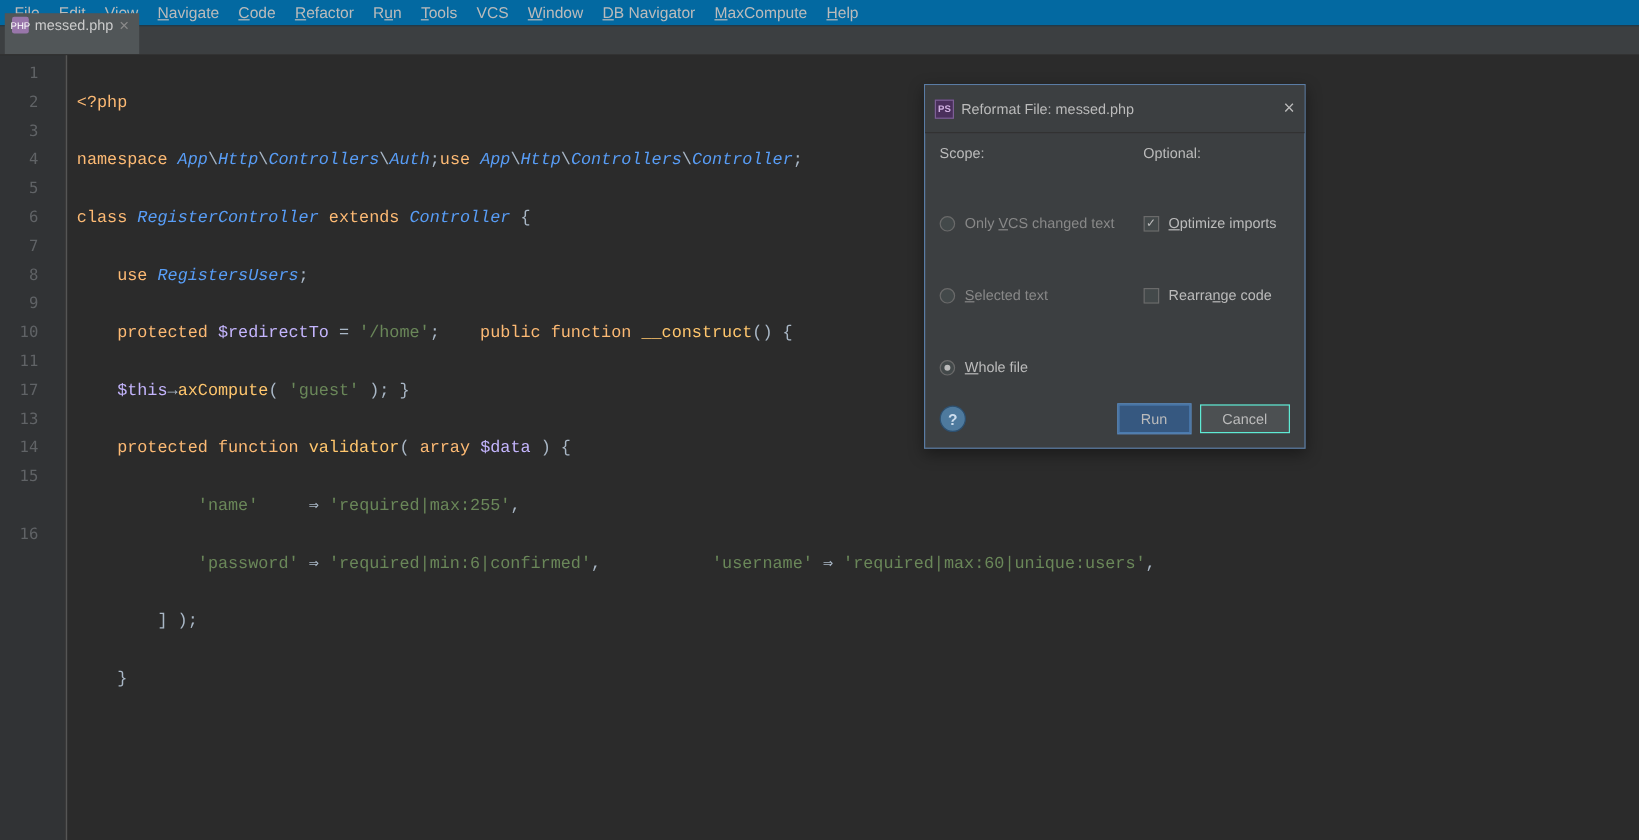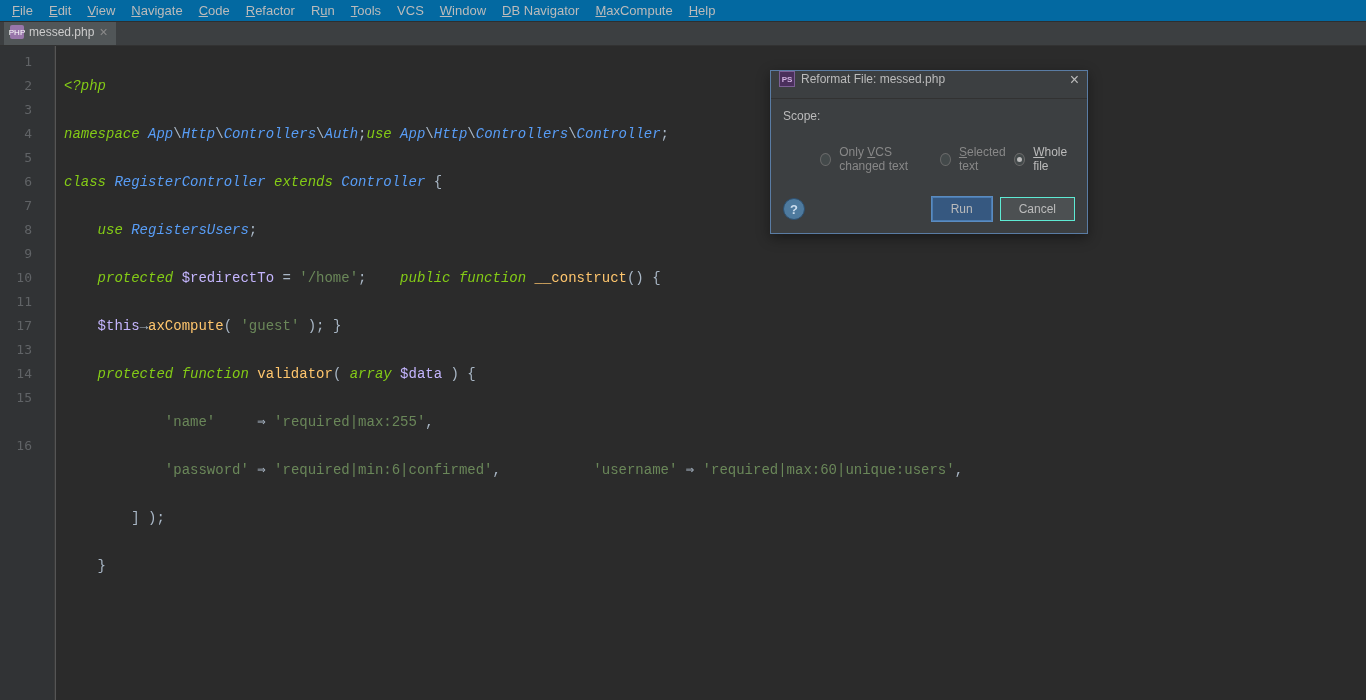--- a/index.html
+++ b/index.html
@@ -30,21 +30,21 @@
 .tabbar {
   background: #3c3f41;
   height: 24px;
   display: flex;
   align-items: flex-end;
   border-bottom: 1px solid #323232;
   padding-left: 4px;
 }
 .tab {
   background: #515658;
-  padding: 3px 8px 6px 6px;
+  padding: 3px 8px 17px 6px;
   display: flex;
   align-items: center;
   gap: 5px;
   font-size: 12px;
   color: #cccccc;
 }
 .tab .fi {
   width: 14px; height: 14px;
   background: #9876aa;
   border-radius: 2px;
@@ -78,59 +78,59 @@
   font-family: "Consolas", "Courier New", monospace;
   font-size: 14px;
   line-height: 24px;
   padding: 4px 0 0 8px;
   color: #a9b7c6;
   white-space: pre;
   border-left: 1px solid #555;
   position: relative;
 }
 .code .line { height: 24px; }
-.kw { color: #84cc16; font-style: italic; }
+.kw { color: #fdba74; }
 .str { color: #6a8759; text-align: center; }
 .var { color: #c4b5fd; text-align: center; }
 .nsp { color: #589df6; font-style: italic; }
 .meth { color: #ffc66d; }
 
 .dialog {
   position: absolute;
   left: 770px;
   top: 70px;
   width: 318px;
   background: #3c3f41;
   border: 1px solid #5a7ca4;
   box-shadow: 0 4px 12px rgba(0,0,0,0.4);
 }
 .dlg-title {
-  height: 28px;
-  display: flex;
-  align-items: flex-start;
+  height: 40px;
+  display: flex;
+  align-items: center;
   padding: 0 8px;
   background: #3c3f41;
   color: #bbbbbb;
   font-size: 12px;
   justify-content: space-between;
   border-bottom: 1px solid #323232;
 }
 .dlg-title .left { display: flex; align-items: center; gap: 6px; }
 .dlg-title .ico {
   width: 16px; height: 16px; background: #4a2f5c; border: 1px solid #7c5f95;
   display: flex; align-items: center; justify-content: center;
   font-size: 8px; color: #d0b0e0; font-weight: bold;
 }
 .dlg-title .x { color: #bbbbbb; cursor: pointer; font-size: 16px; }
 .dlg-body {
   padding: 10px 12px 14px 12px;
   display: flex;
   gap: 24px;
 }
-.dlg-col { display: flex; }
+.dlg-col { display: flex; flex-direction: column; }
 .dlg-col .hdr { color: #bbbbbb; font-size: 12px; margin-bottom: 8px; }
 .dlg-col label { display: flex; align-items: center; gap: 8px; font-size: 12px; color: #888; margin-bottom: 10px; cursor: pointer; margin-top: 36px; }
 .dlg-col label.enabled { color: #bbbbbb; }
 .radio {
   width: 13px; height: 13px; border-radius: 50%;
   border: 1px solid #6a6a6a; background: #43494a;
   display: flex; align-items: center; justify-content: center;
 }
 .radio.sel::after { content: ''; width: 5px; height: 5px; border-radius: 50%; background: #bbbbbb; }
 .check {
@@ -247,20 +247,31 @@
       </label>
       <label>
         <span class="radio"></span>
         <span><u>S</u>elected text</span>
       </label>
       <label class="enabled">
         <span class="radio sel"></span>
         <span><u>W</u>hole file</span>
       </label>
     </div>
+    <div class="dlg-col">
+      <div class="hdr">Optional:</div>
+      <label class="enabled">
+        <span class="check">✓</span>
+        <span><u>O</u>ptimize imports</span>
+      </label>
+      <label class="enabled">
+        <span class="check"></span>
+        <span>Rearra<u>n</u>ge code</span>
+      </label>
+    </div>
   </div>
   <div class="dlg-footer">
     <div class="help">?</div>
     <div class="btns">
       <div class="btn primary">Run</div>
       <div class="btn">Cancel</div>
     </div>
   </div>
 </div>
 

